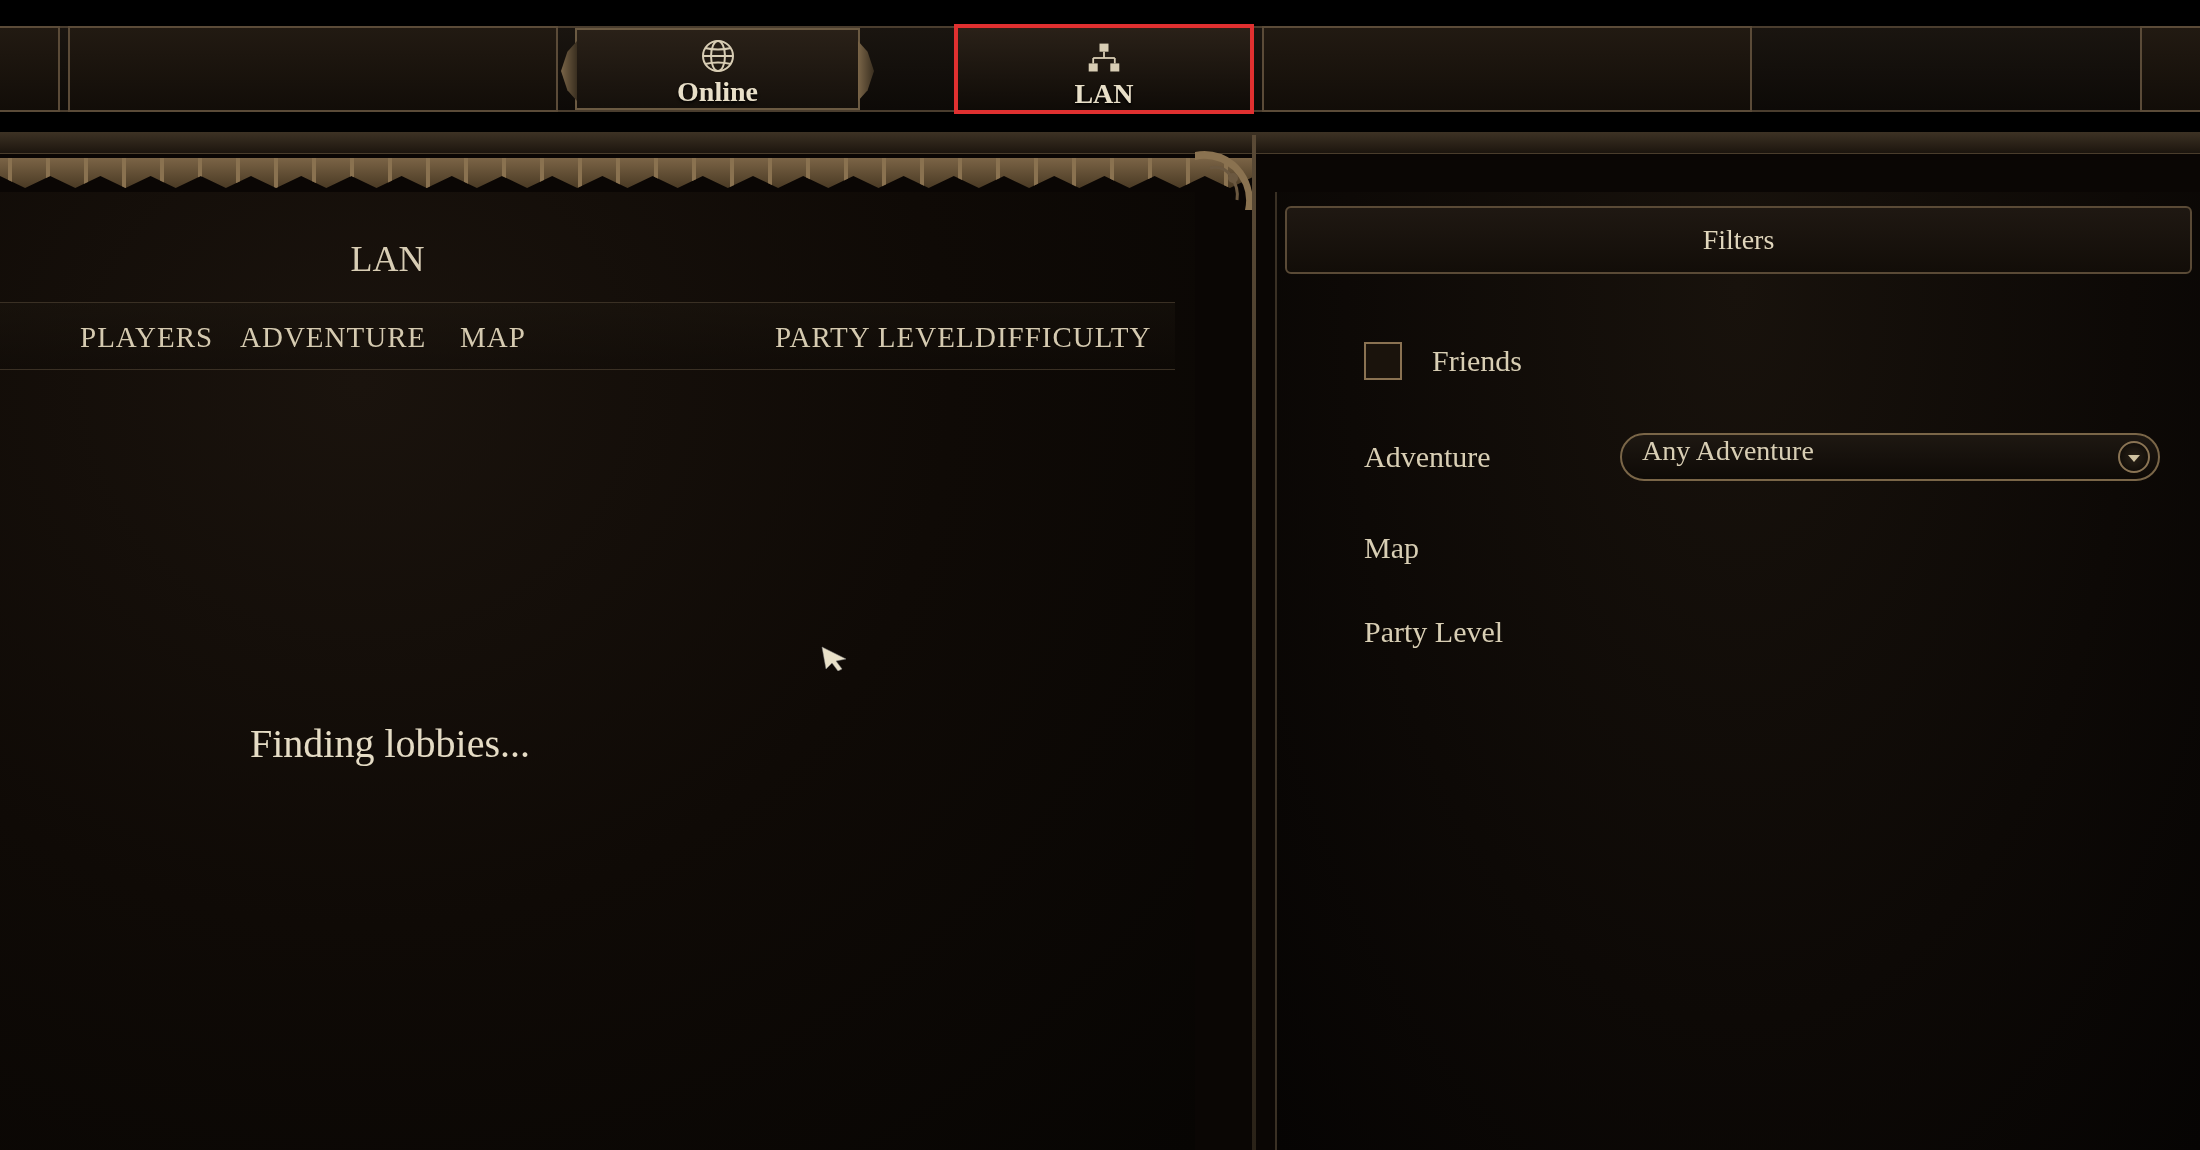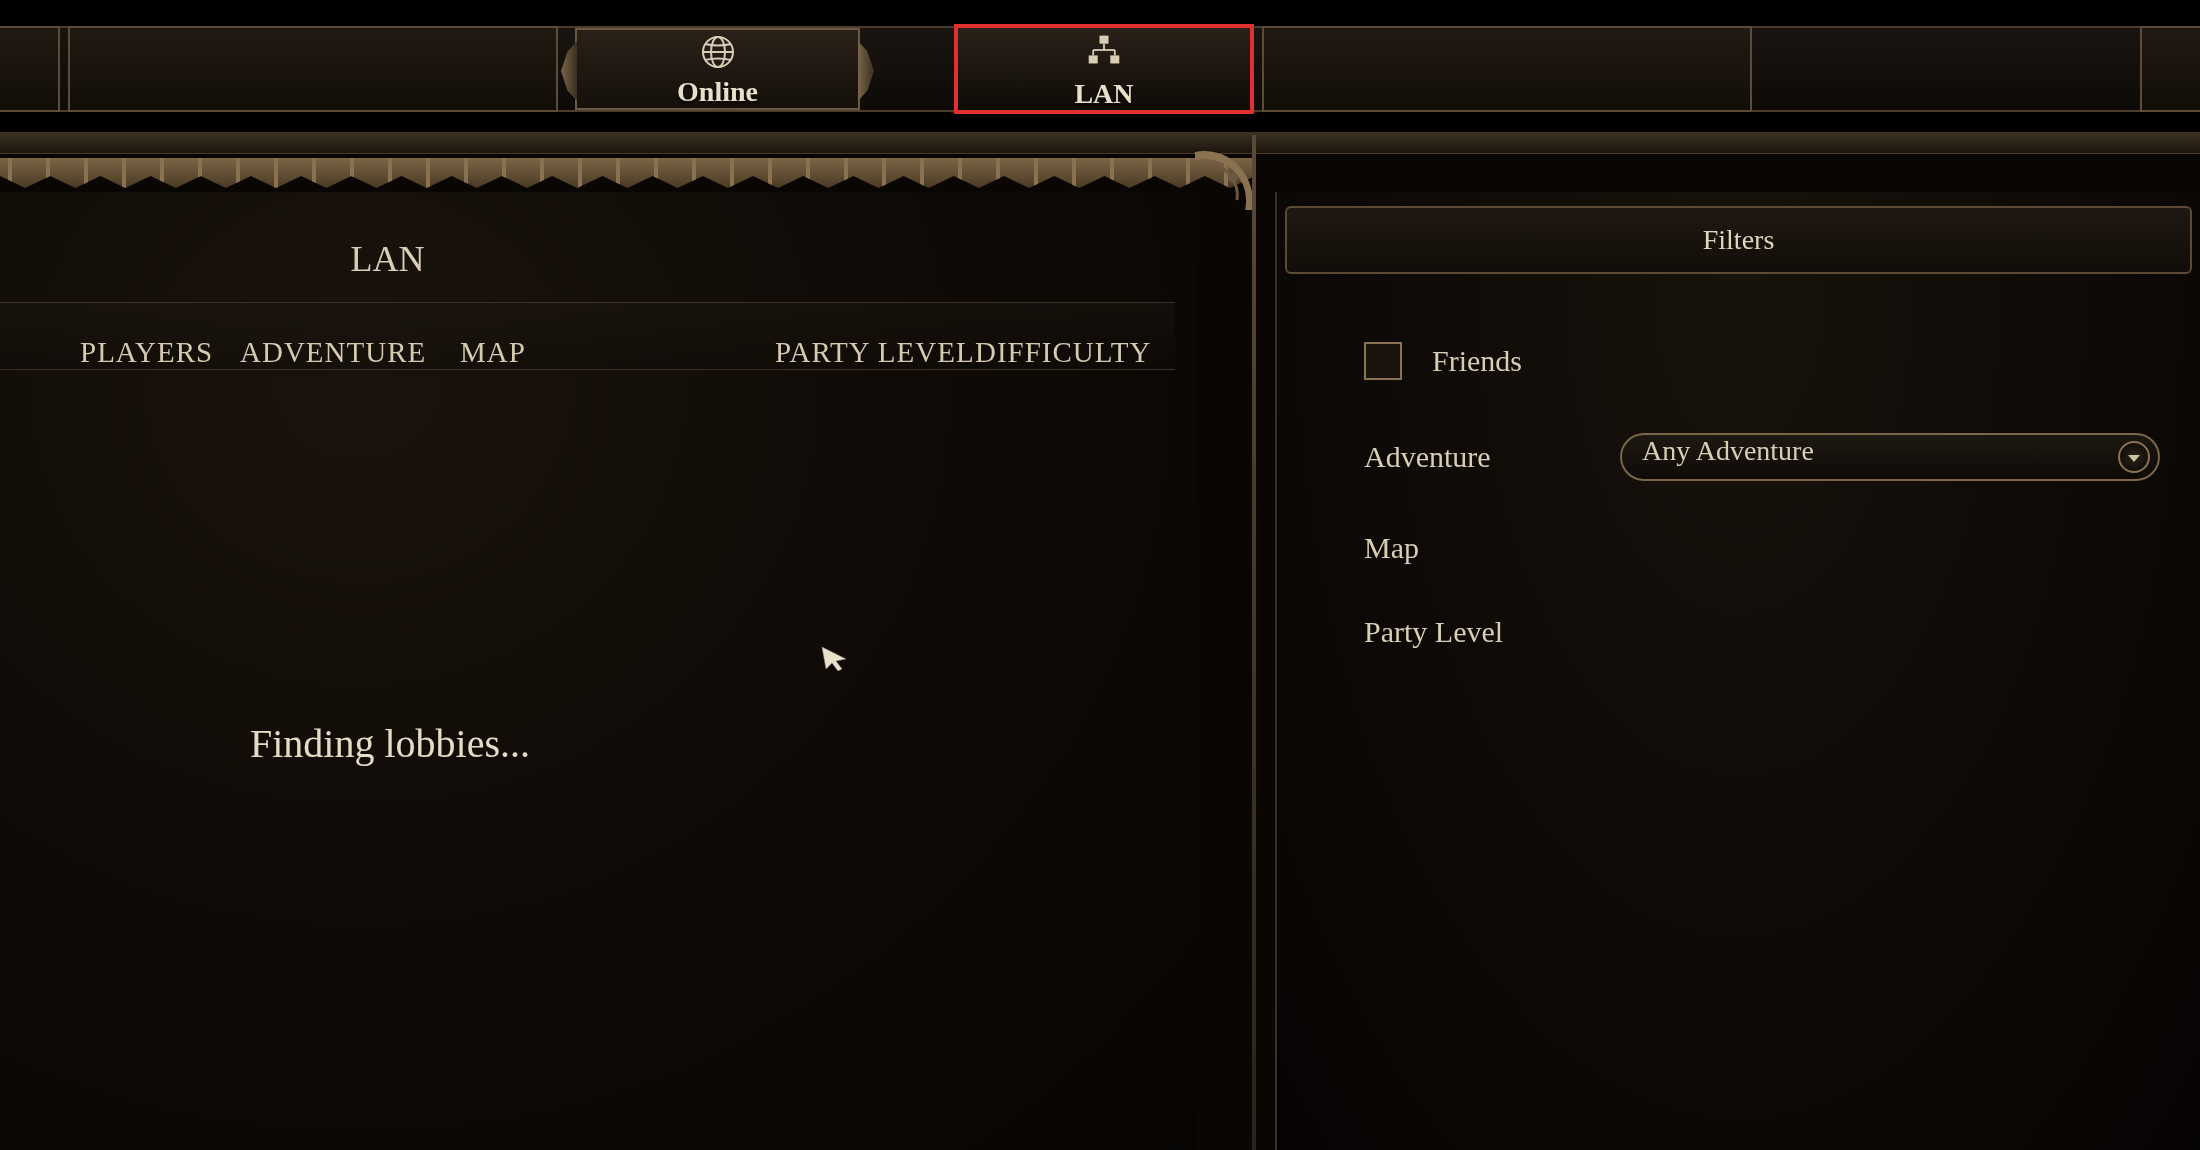--- a/index.html
+++ b/index.html
@@ -74,21 +74,21 @@
     .tab {
       position: absolute;
       top: 28px;
       width: 285px;
       height: 82px;
       background: linear-gradient(#2a2118, #15100b);
       border: 2px solid #6b5a42;
       display: flex;
       flex-direction: column;
       align-items: center;
-      justify-content: space-between;
+      justify-content: flex-end;
       cursor: pointer;
       padding-top: 4px;
     }
     .tab-online {
       left: 575px;
     }
     .tab-online::before, .tab-online::after {
       content: '';
       position: absolute;
       width: 16px;
@@ -167,22 +167,22 @@
       color: #d8cdb4;
       left: -420px;
     }
     .column-headers {
       position: absolute;
       top: 110px;
       left: 0;
       right: 20px;
       height: 68px;
       display: flex;
-      align-items: flex-end;
-      padding: 0 20px;
+      align-items: flex-start;
+      padding: 18px 20px;
       border-top: 1px solid #3a3024;
       border-bottom: 1px solid #3a3024;
       background: linear-gradient(rgba(30,24,16,0.4), rgba(15,11,7,0.4));
     }
     .col-header {
       font-size: 29px;
       letter-spacing: 1px;
       color: #d5cab0;
       cursor: pointer;
     }

